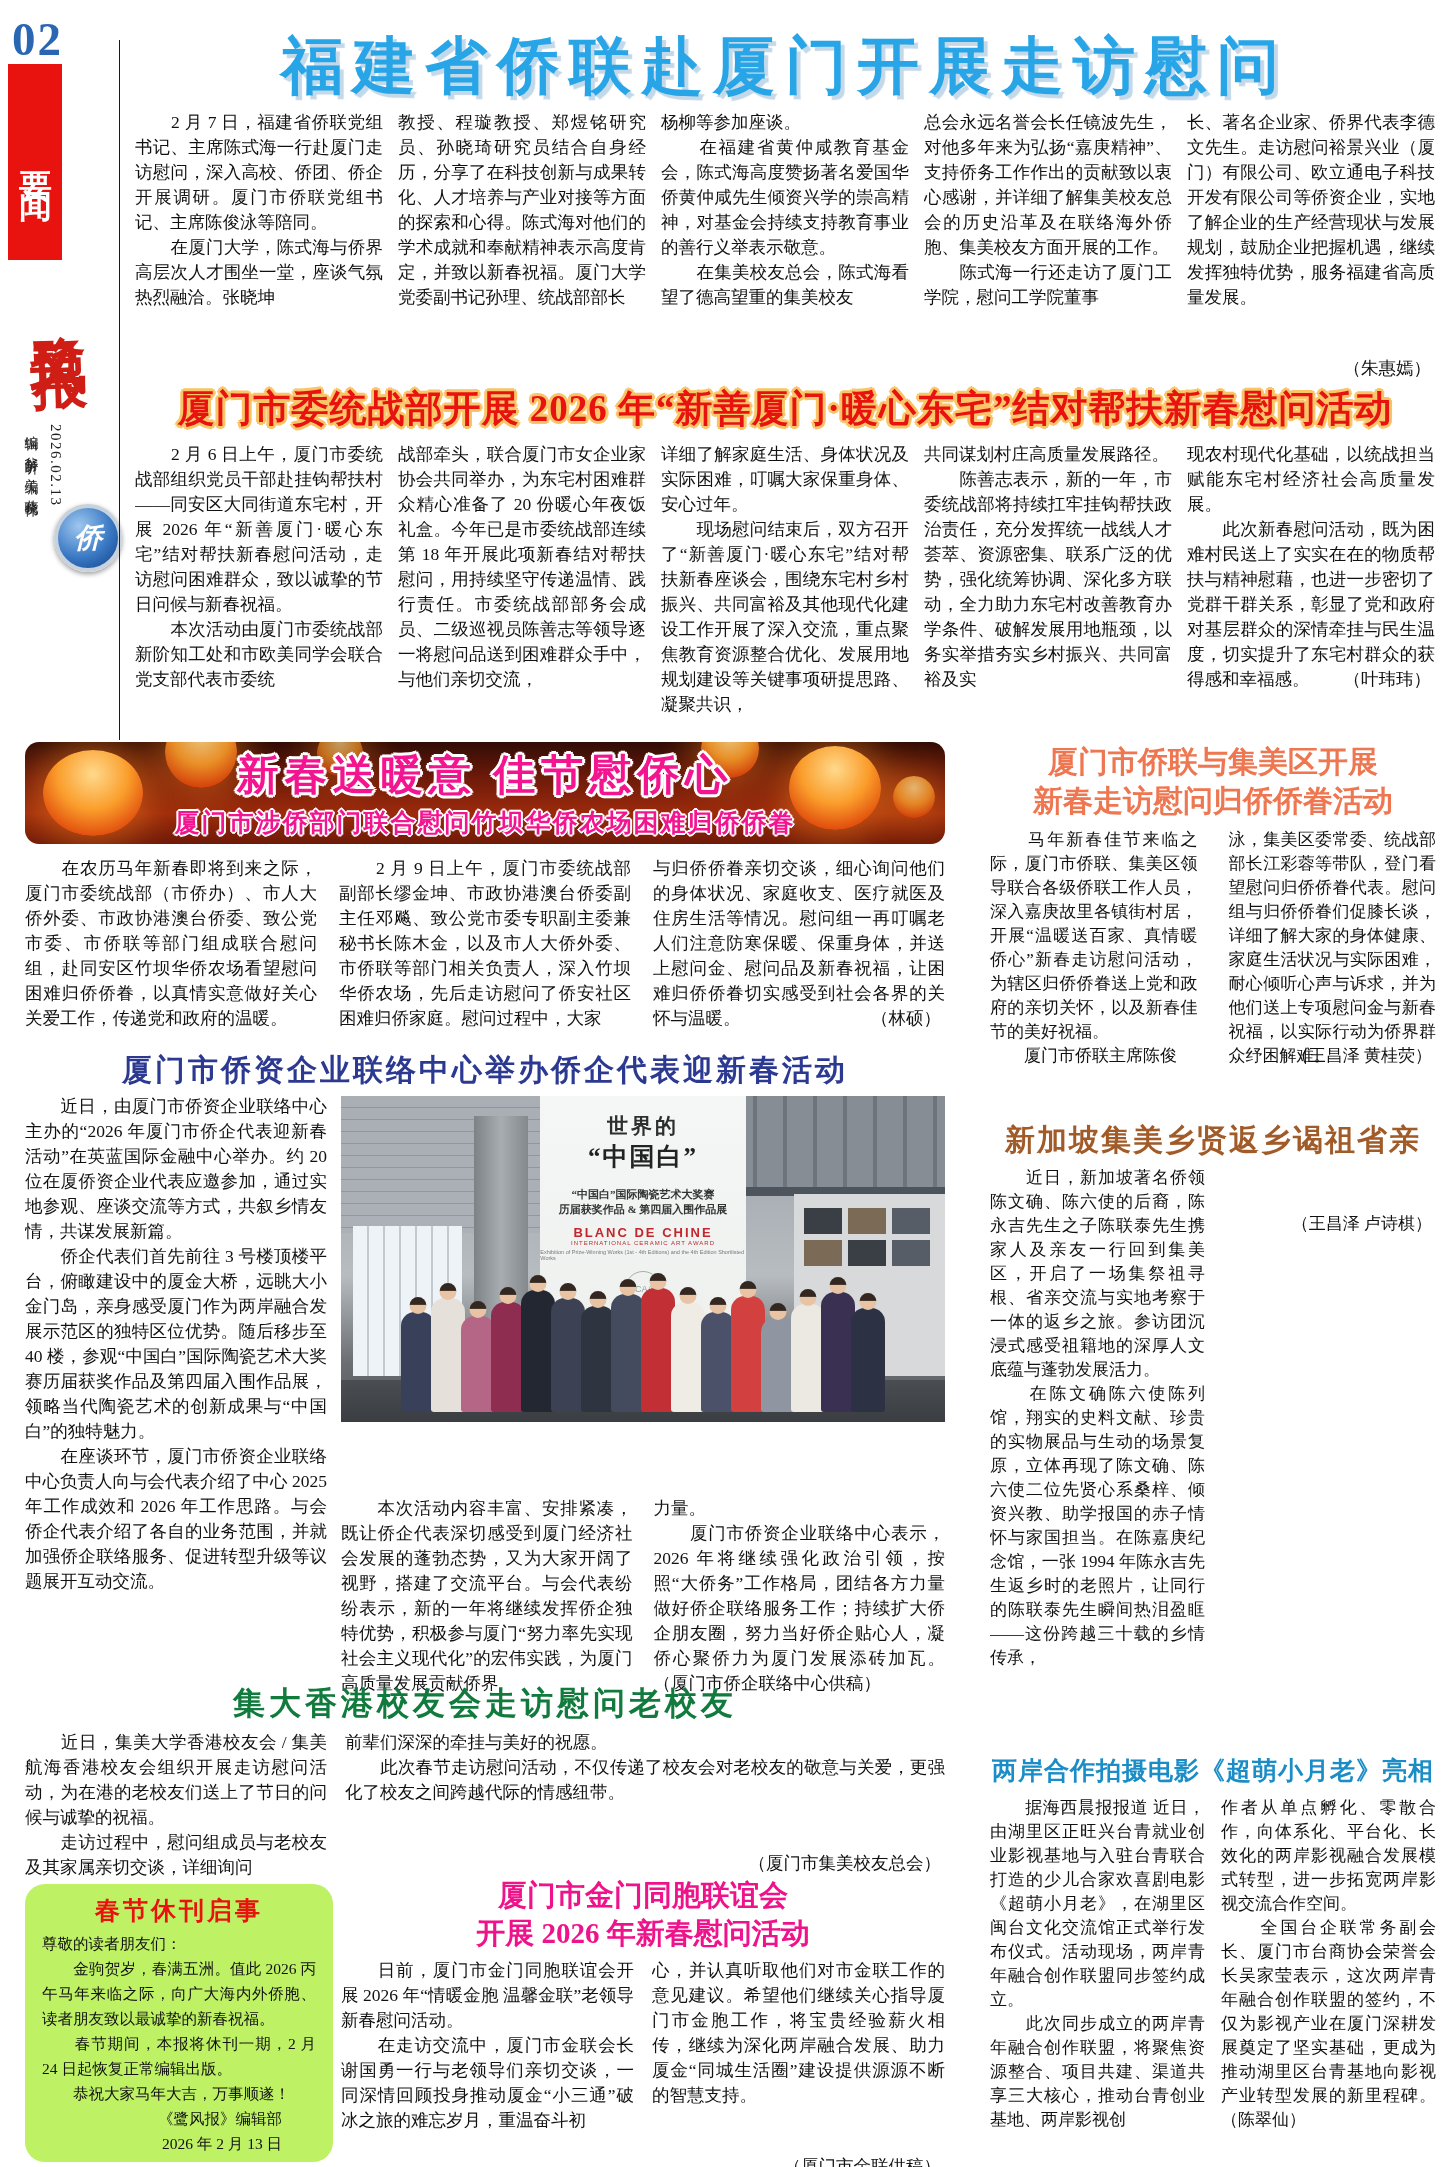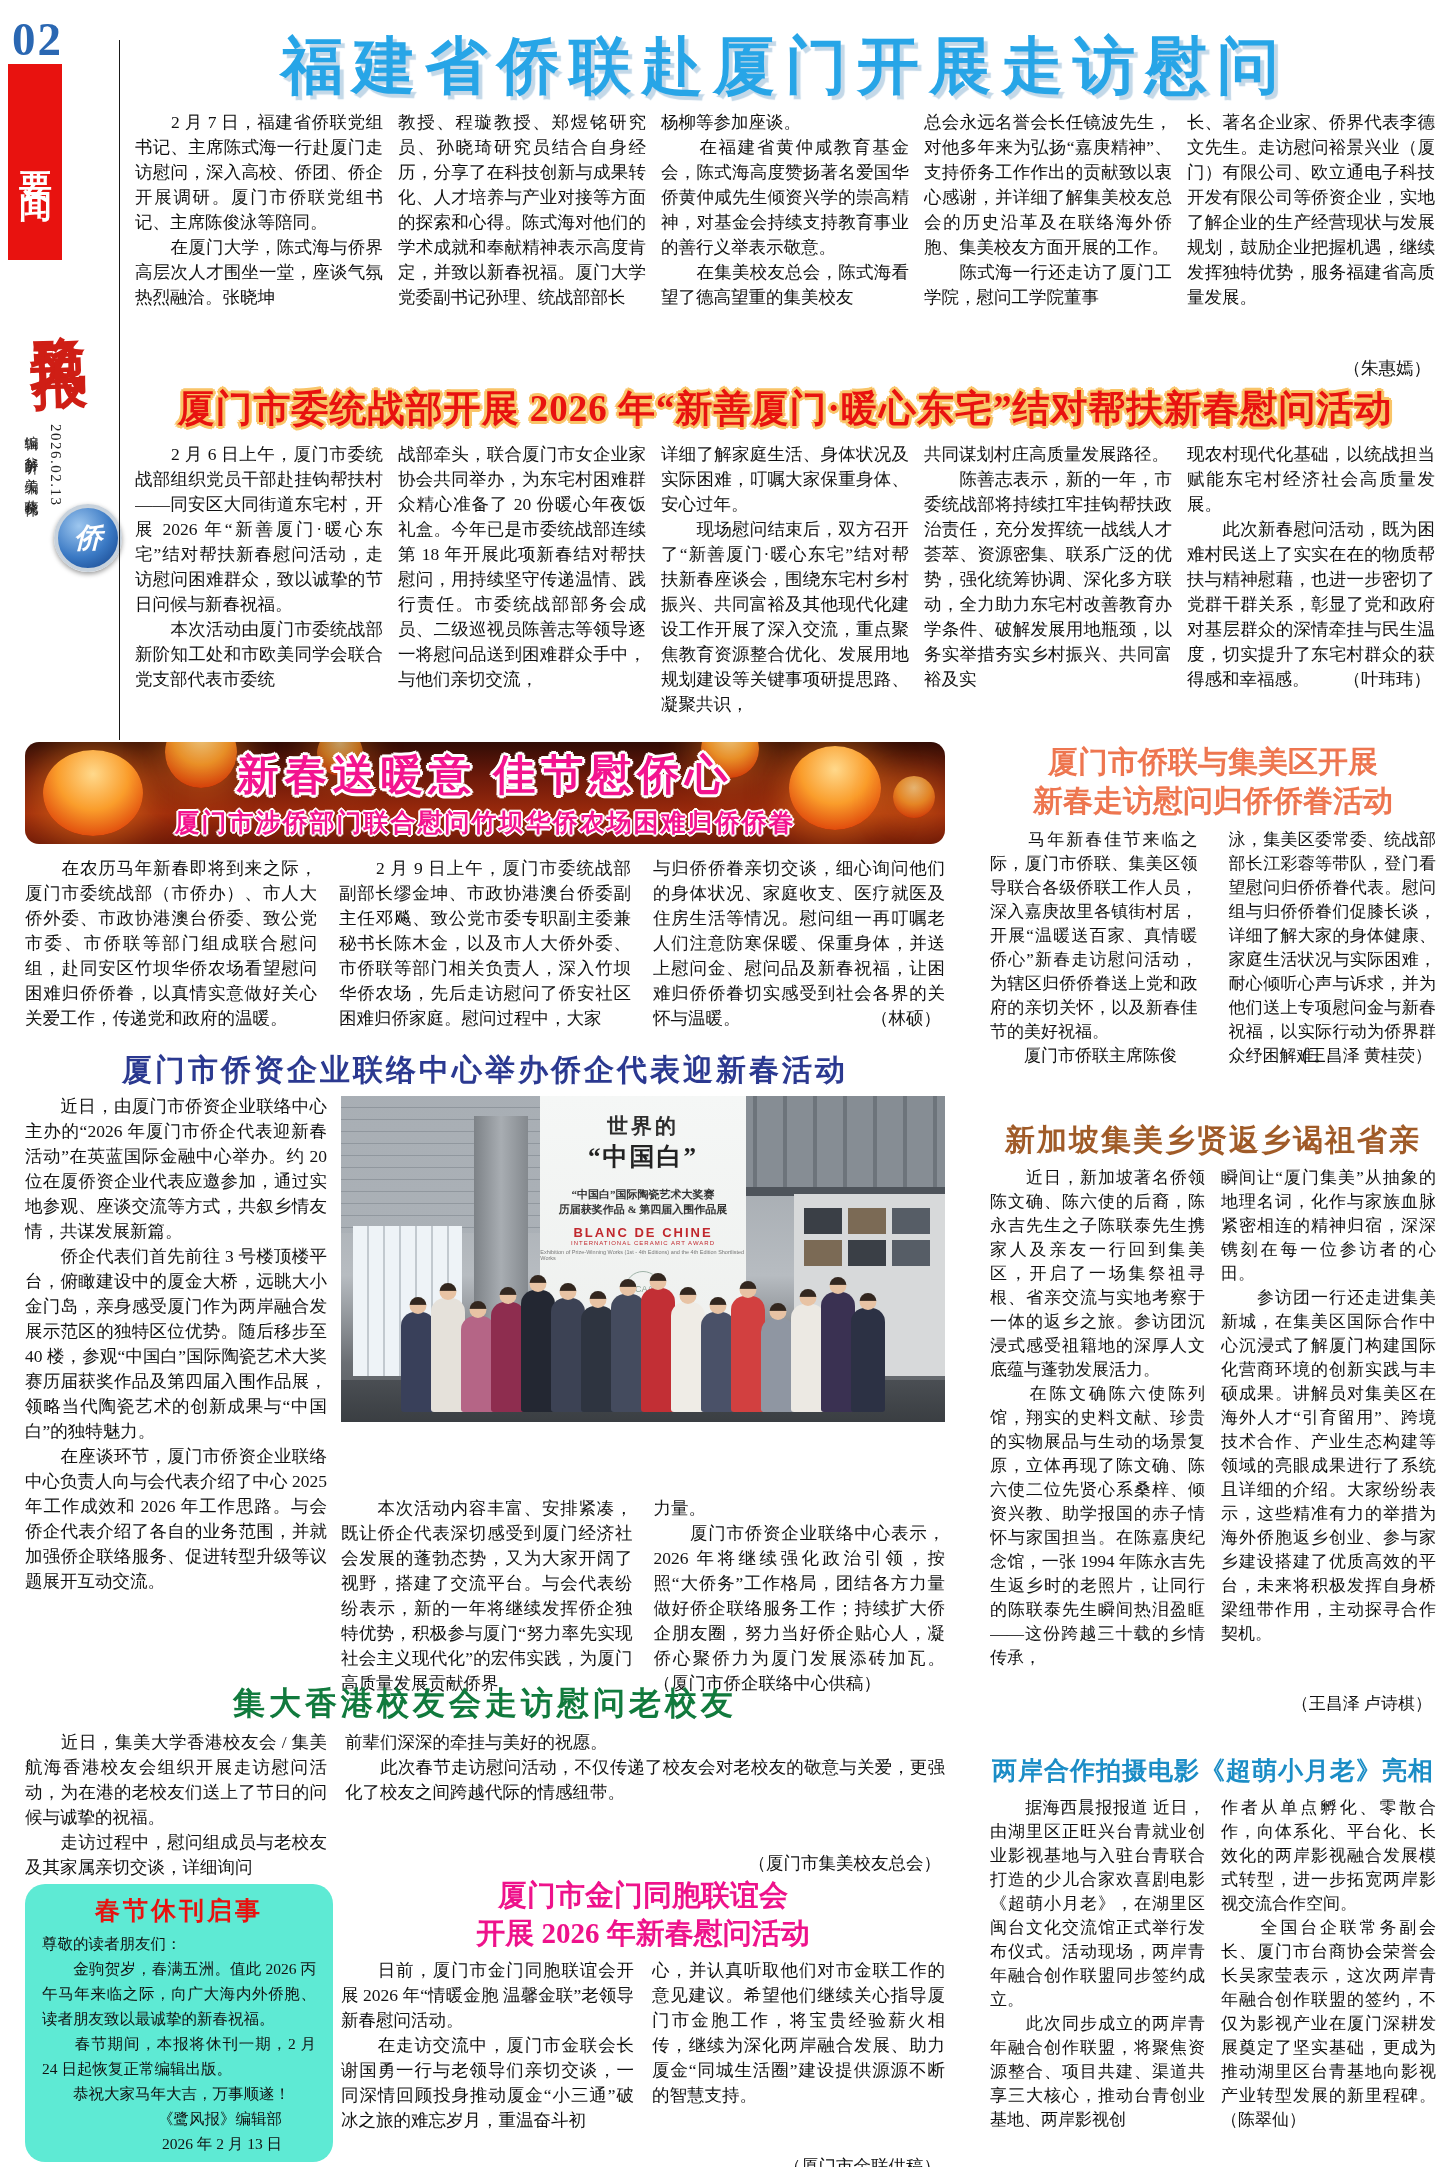--- a/index.html
+++ b/index.html
@@ -65,21 +65,21 @@
   .lt4{left:764px;top:4px;width:92px;height:84px;}
   .lt5{left:676px;top:-22px;width:58px;height:58px;opacity:.9;}
   .lt6{left:868px;top:34px;width:42px;height:42px;opacity:.8;}
   .banner-text{position:absolute;left:0;top:0;width:100%;height:100%;display:flex;flex-direction:column;
                align-items:center;justify-content:center;}
   .banner-title{font-size:42px;font-weight:bold;color:#f3148f;letter-spacing:6px;
       text-shadow:-3px 0 #fff,3px 0 #fff,0 -3px #fff,0 3px #fff,-2px -2px #fff,2px -2px #fff,-2px 2px #fff,2px 2px #fff;}
   .banner-sub{margin-top:3px;font-size:25px;font-weight:bold;color:#f3148f;letter-spacing:2px;
       text-shadow:-2px 0 #fff,2px 0 #fff,0 -2px #fff,0 2px #fff,-1px -1px #fff,1px -1px #fff,-1px 1px #fff,1px 1px #fff;}
   
-  .notice{position:absolute;left:25px;top:1884px;width:308px;height:278px;background:#5eead4;border-radius:20px;
+  .notice{position:absolute;left:25px;top:1884px;width:308px;height:278px;background:#bef264;border-radius:20px;
           padding:10px 17px;box-sizing:border-box;}
   .notice-title{text-align:center;color:#e8120f;font-size:25px;font-weight:bold;letter-spacing:3px;margin-bottom:4px;}
   .notice-text{font-size:15.5px;line-height:25px;text-align:justify;white-space:pre-line;}
   .notice-sig{font-size:15.5px;line-height:25px;text-align:right;padding-right:34px;}
   
   .photo{position:absolute;left:341px;top:1096px;width:604px;height:326px;overflow:hidden;
          background:linear-gradient(180deg,#9aa0a6 0%,#b7bcc1 55%,#6a6e73 82%,#54585d 100%);}
   .ph-brick{position:absolute;left:0;top:0;width:46%;height:42%;
             background:repeating-linear-gradient(180deg,#aab0b6 0 11px,#8e959c 11px 12px);opacity:.9;}
   .ph-ceiling{position:absolute;right:0;top:0;width:56%;height:30%;
@@ -301,22 +301,20 @@
         <div class="bodytext">泳，集美区委常委、统战部部长江彩蓉等带队，登门看望慰问归侨侨眷代表。慰问组与归侨侨眷们促膝长谈，详细了解大家的身体健康、家庭生活状况与实际困难，耐心倾听心声与诉求，并为他们送上专项慰问金与新春祝福，以实际行动为侨界群众纾困解难。</div>
         <div class="bodytext sign inline">（王昌泽 黄桂荧）</div>
       </div>
     </div>
 
     <div class="hl hl-a8">新加坡集美乡贤返乡谒祖省亲</div>
     <div class="row a8-body">
       <div class="bcol bodytext">　　近日，新加坡著名侨领陈文确、陈六使的后裔，陈永吉先生之子陈联泰先生携家人及亲友一行回到集美区，开启了一场集祭祖寻根、省亲交流与实地考察于一体的返乡之旅。参访团沉浸式感受祖籍地的深厚人文底蕴与蓬勃发展活力。
 　　在陈文确陈六使陈列馆，翔实的史料文献、珍贵的实物展品与生动的场景复原，立体再现了陈文确、陈六使二位先贤心系桑梓、倾资兴教、助学报国的赤子情怀与家国担当。在陈嘉庚纪念馆，一张 1994 年陈永吉先生返乡时的老照片，让同行的陈联泰先生瞬间热泪盈眶——这份跨越三十载的乡情传承，</div>
       <div class="bcol">
-        <div class="bodytext">瞬间让“厦门集美”从抽象的地理名词，化作与家族血脉紧密相连的精神归宿，深深镌刻在每一位参访者的心田。
-　　参访团一行还走进集美新城，在集美区国际合作中心沉浸式了解厦门构建国际化营商环境的创新实践与丰硕成果。讲解员对集美区在海外人才“引育留用”、跨境技术合作、产业生态构建等领域的亮眼成果进行了系统且详细的介绍。大家纷纷表示，这些精准有力的举措为海外侨胞返乡创业、参与家乡建设搭建了优质高效的平台，未来将积极发挥自身桥梁纽带作用，主动探寻合作契机。</div>
         <div class="bodytext sign">（王昌泽 卢诗棋）</div>
       </div>
     </div>
 
     <div class="hl hl-a9">两岸合作拍摄电影《超萌小月老》亮相</div>
     <div class="row a9-body">
       <div class="bcol bodytext">　　据海西晨报报道 近日，由湖里区正旺兴台青就业创业影视基地与入驻台青联合打造的少儿合家欢喜剧电影《超萌小月老》，在湖里区闽台文化交流馆正式举行发布仪式。活动现场，两岸青年融合创作联盟同步签约成立。
 　　此次同步成立的两岸青年融合创作联盟，将聚焦资源整合、项目共建、渠道共享三大核心，推动台青创业基地、两岸影视创</div>
       <div class="bcol bodytext">作者从单点孵化、零散合作，向体系化、平台化、长效化的两岸影视融合发展模式转型，进一步拓宽两岸影视交流合作空间。
 　　全国台企联常务副会长、厦门市台商协会荣誉会长吴家莹表示，这次两岸青年融合创作联盟的签约，不仅为影视产业在厦门深耕发展奠定了坚实基础，更成为推动湖里区台青基地向影视产业转型发展的新里程碑。（陈翠仙）</div>

